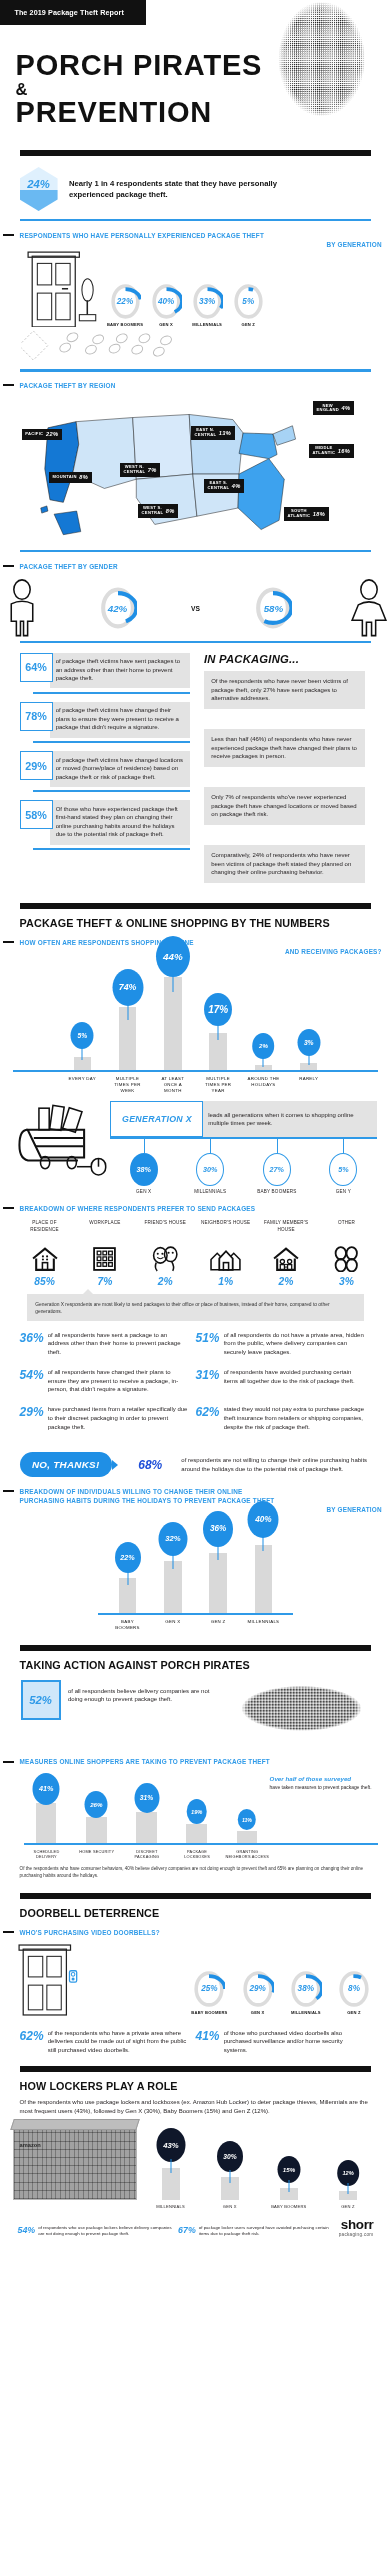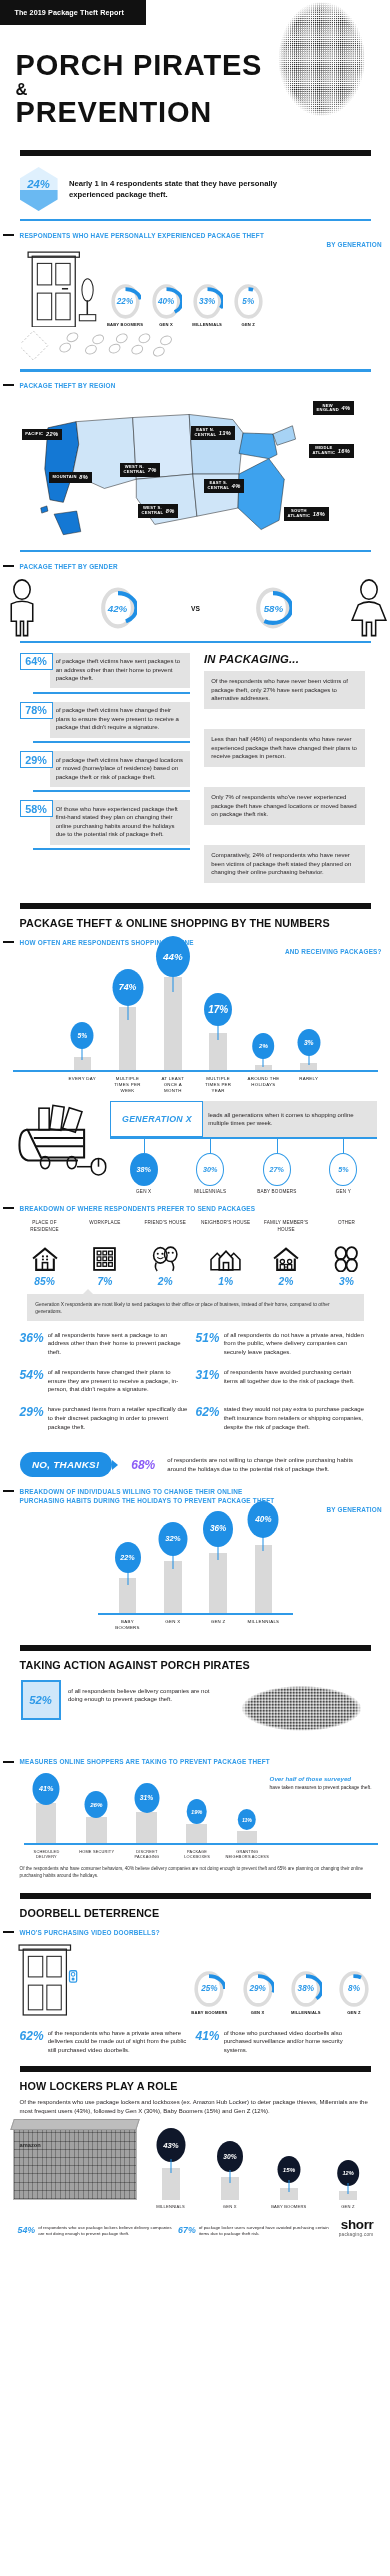--- a/index.html
+++ b/index.html
@@ -99,21 +99,21 @@
     padding: 8.2px 0 4.1px 0;
   }
   .gender-row .vs { font-size: 6.7px; font-weight: bold; color: #111; }
 
   
   .stats { display: flex; padding: 9.3px 19.6px 0 19.6px; gap: 14.4px; }
   .stats-left { width: 170px; }
   .stats-right { width: 161px; }
   .sblock { display: flex; align-items: stretch; margin-bottom: 3.1px; }
   .sbox {
-    width: 33px; height: 17px; flex: none; border: 1.5px solid #2f9ae8; background:#fff;
+    width: 33px; height: 29px; flex: none; border: 1.5px solid #2f9ae8; background:#fff;
     display: flex; align-items: center; justify-content: center;
     font-size: 10.8px; font-weight: bold; color: #2f9ae8; position: relative; z-index: 2;
   }
   .sbody {
     background: #e3e3e3; padding: 4.6px 6.2px 5.7px 6.2px; font-size: 6px; line-height: 1.42;
     margin-left: -3.1px; flex: 1; display: flex; align-items: center;
   }
   .s-underline { height: 2.1px; background: #2f9ae8; margin: 0 0 8.2px 13.4px; }
   .cmp-title { font-size: 11.3px; font-weight: bold; font-style: italic; color: #111; margin-bottom: 6.2px; letter-spacing:0.2px;}
   .cmp-box { background: #e3e3e3; padding: 6.2px 7.2px; font-size: 6px; line-height: 1.45; margin-bottom: 19.6px; }
@@ -177,31 +177,31 @@
     border-bottom: 5.2px solid #e3e3e3;
   }
 
   
   .pairs { display: flex; flex-wrap: wrap; padding: 9.3px 19.6px 0 19.6px; }
   .pair { width: 50%; display: flex; gap: 4.1px; margin-bottom: 11.3px; padding-right: 7.2px; }
   .pair .num { font-size: 12px; font-weight: bold; font-style: italic; color: #2f9ae8; flex: none; }
   .pair .txt { font-size: 6px; line-height: 1.45; }
 
   
-  .nothanks { display: flex; align-items: center; gap: 8px; padding: 9.3px 19.6px 0 19.6px; justify-content: flex-end; }
+  .nothanks { display: flex; align-items: center; gap: 15px; padding: 9.3px 19.6px 0 19.6px; justify-content: flex-end; }
   .nt-pill {
     background: #1f8fe5; color: #fff; font-size: 9.8px; font-weight: bold; font-style: italic;
     padding: 7.2px 12.4px; border-radius: 13.4px; position: relative; letter-spacing: 0.3px;
   }
   .nt-pill::after {
     content: ""; position: absolute; right: -5.7px; top: 50%; transform: translateY(-50%);
     border-top: 5.7px solid transparent; border-bottom: 5.7px solid transparent;
     border-left: 6.7px solid #1f8fe5;
   }
-  .nt-num { font-size: 12px; font-weight: bold; font-style: italic; color: #8b5cf6; margin: 0 4.1px 0 11.3px; }
+  .nt-num { font-size: 12px; font-weight: bold; font-style: italic; color: #1d4ed8; margin: 0 4.1px 0 11.3px; }
   .nt-txt { font-size: 6px; line-height: 1.45; flex: 1; }
 
   
   .truck-sec { position: relative; padding: 7.2px 0 0 0; height: 77px; }
   .pct-box {
     position: absolute; left: 20.6px; top: 9.3px; width: 40px; height: 40px;
     border: 2.1px solid #2f9ae8; background: #cfe7fa;
     display: flex; align-items: center; justify-content: center;
     font-size: 11.3px; font-weight: bold; font-style: italic; color: #2f9ae8;
   }

